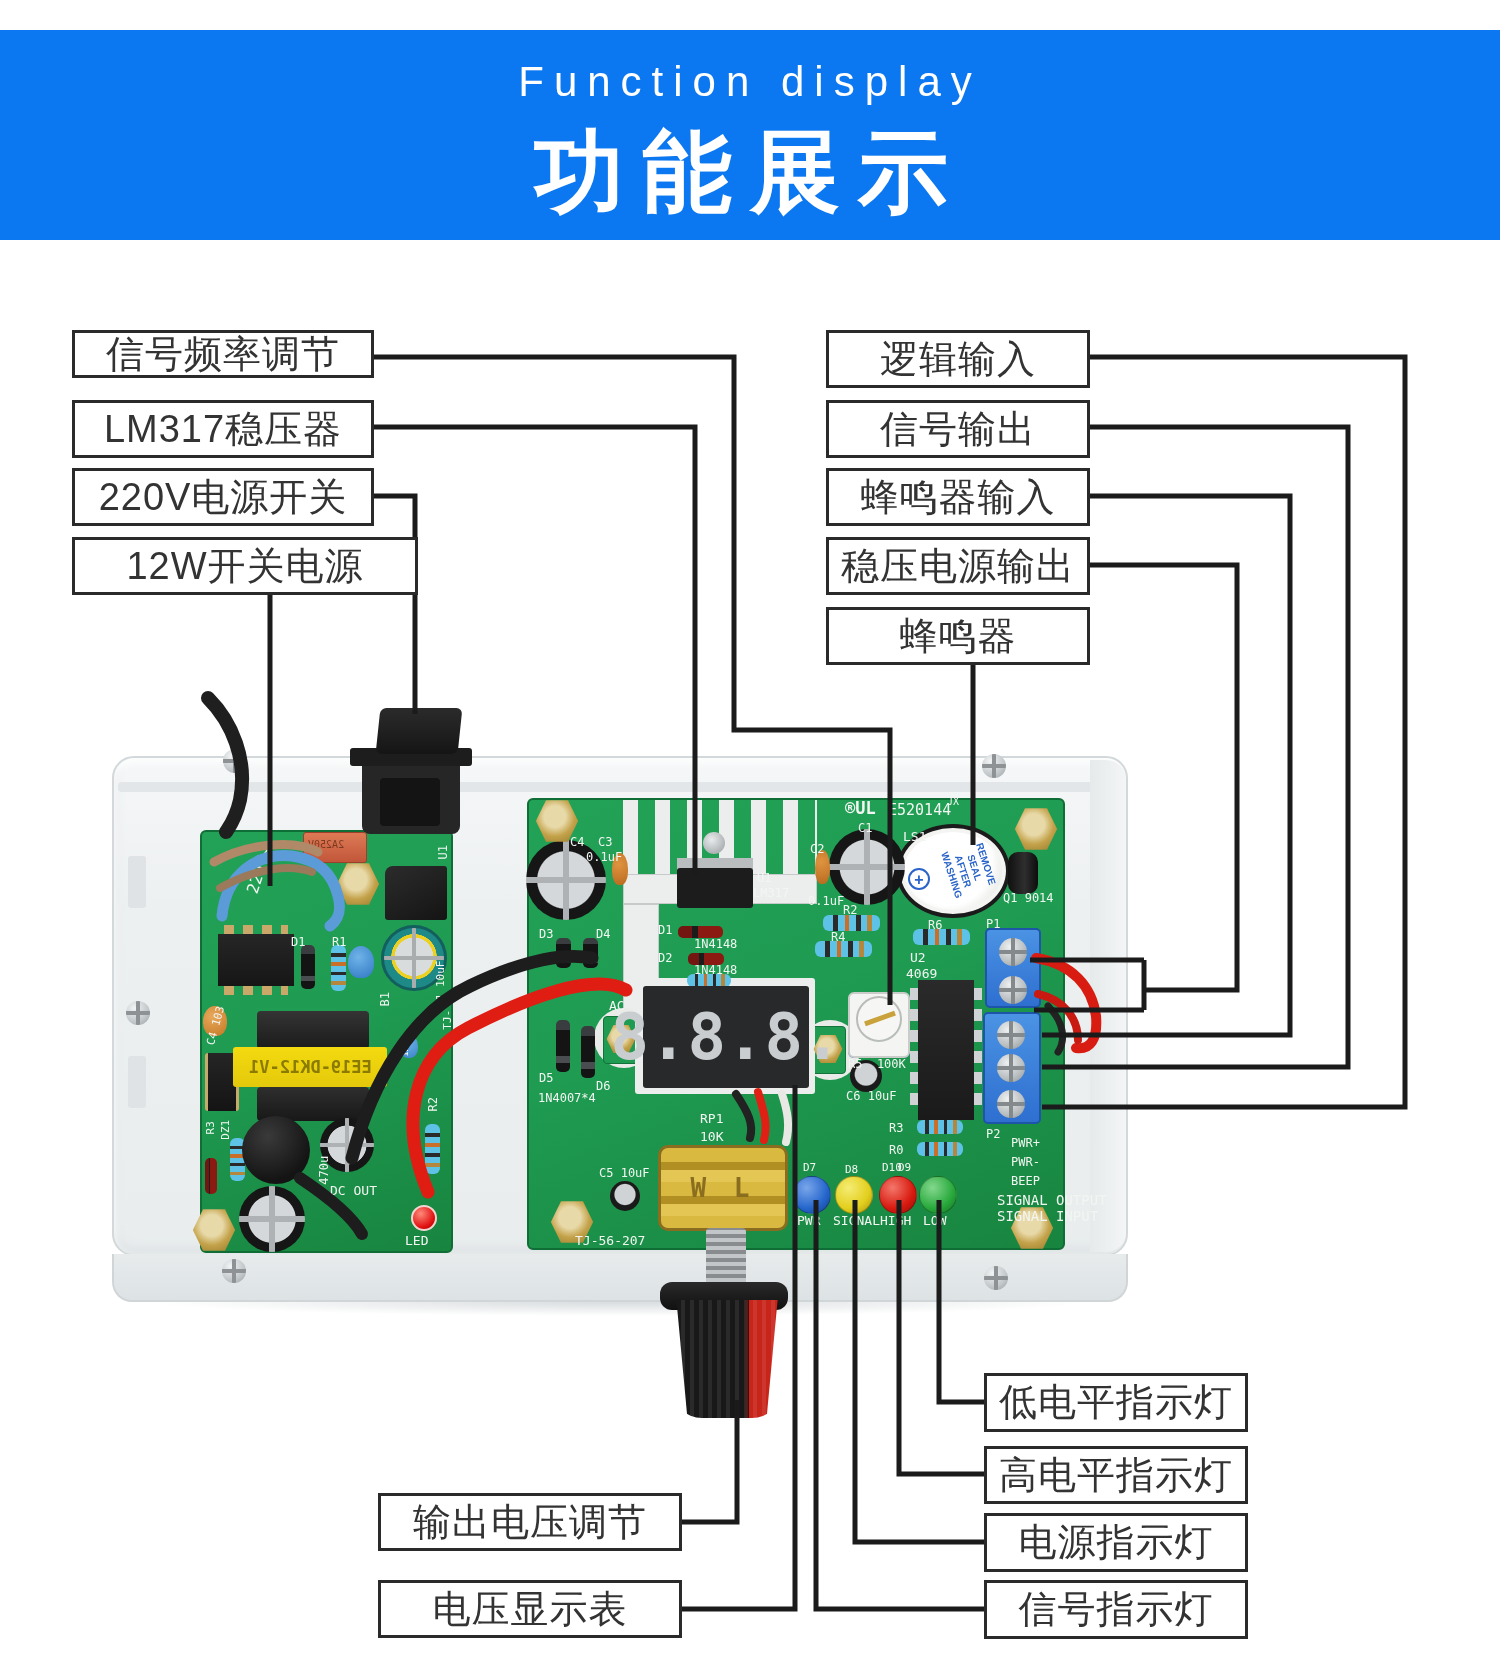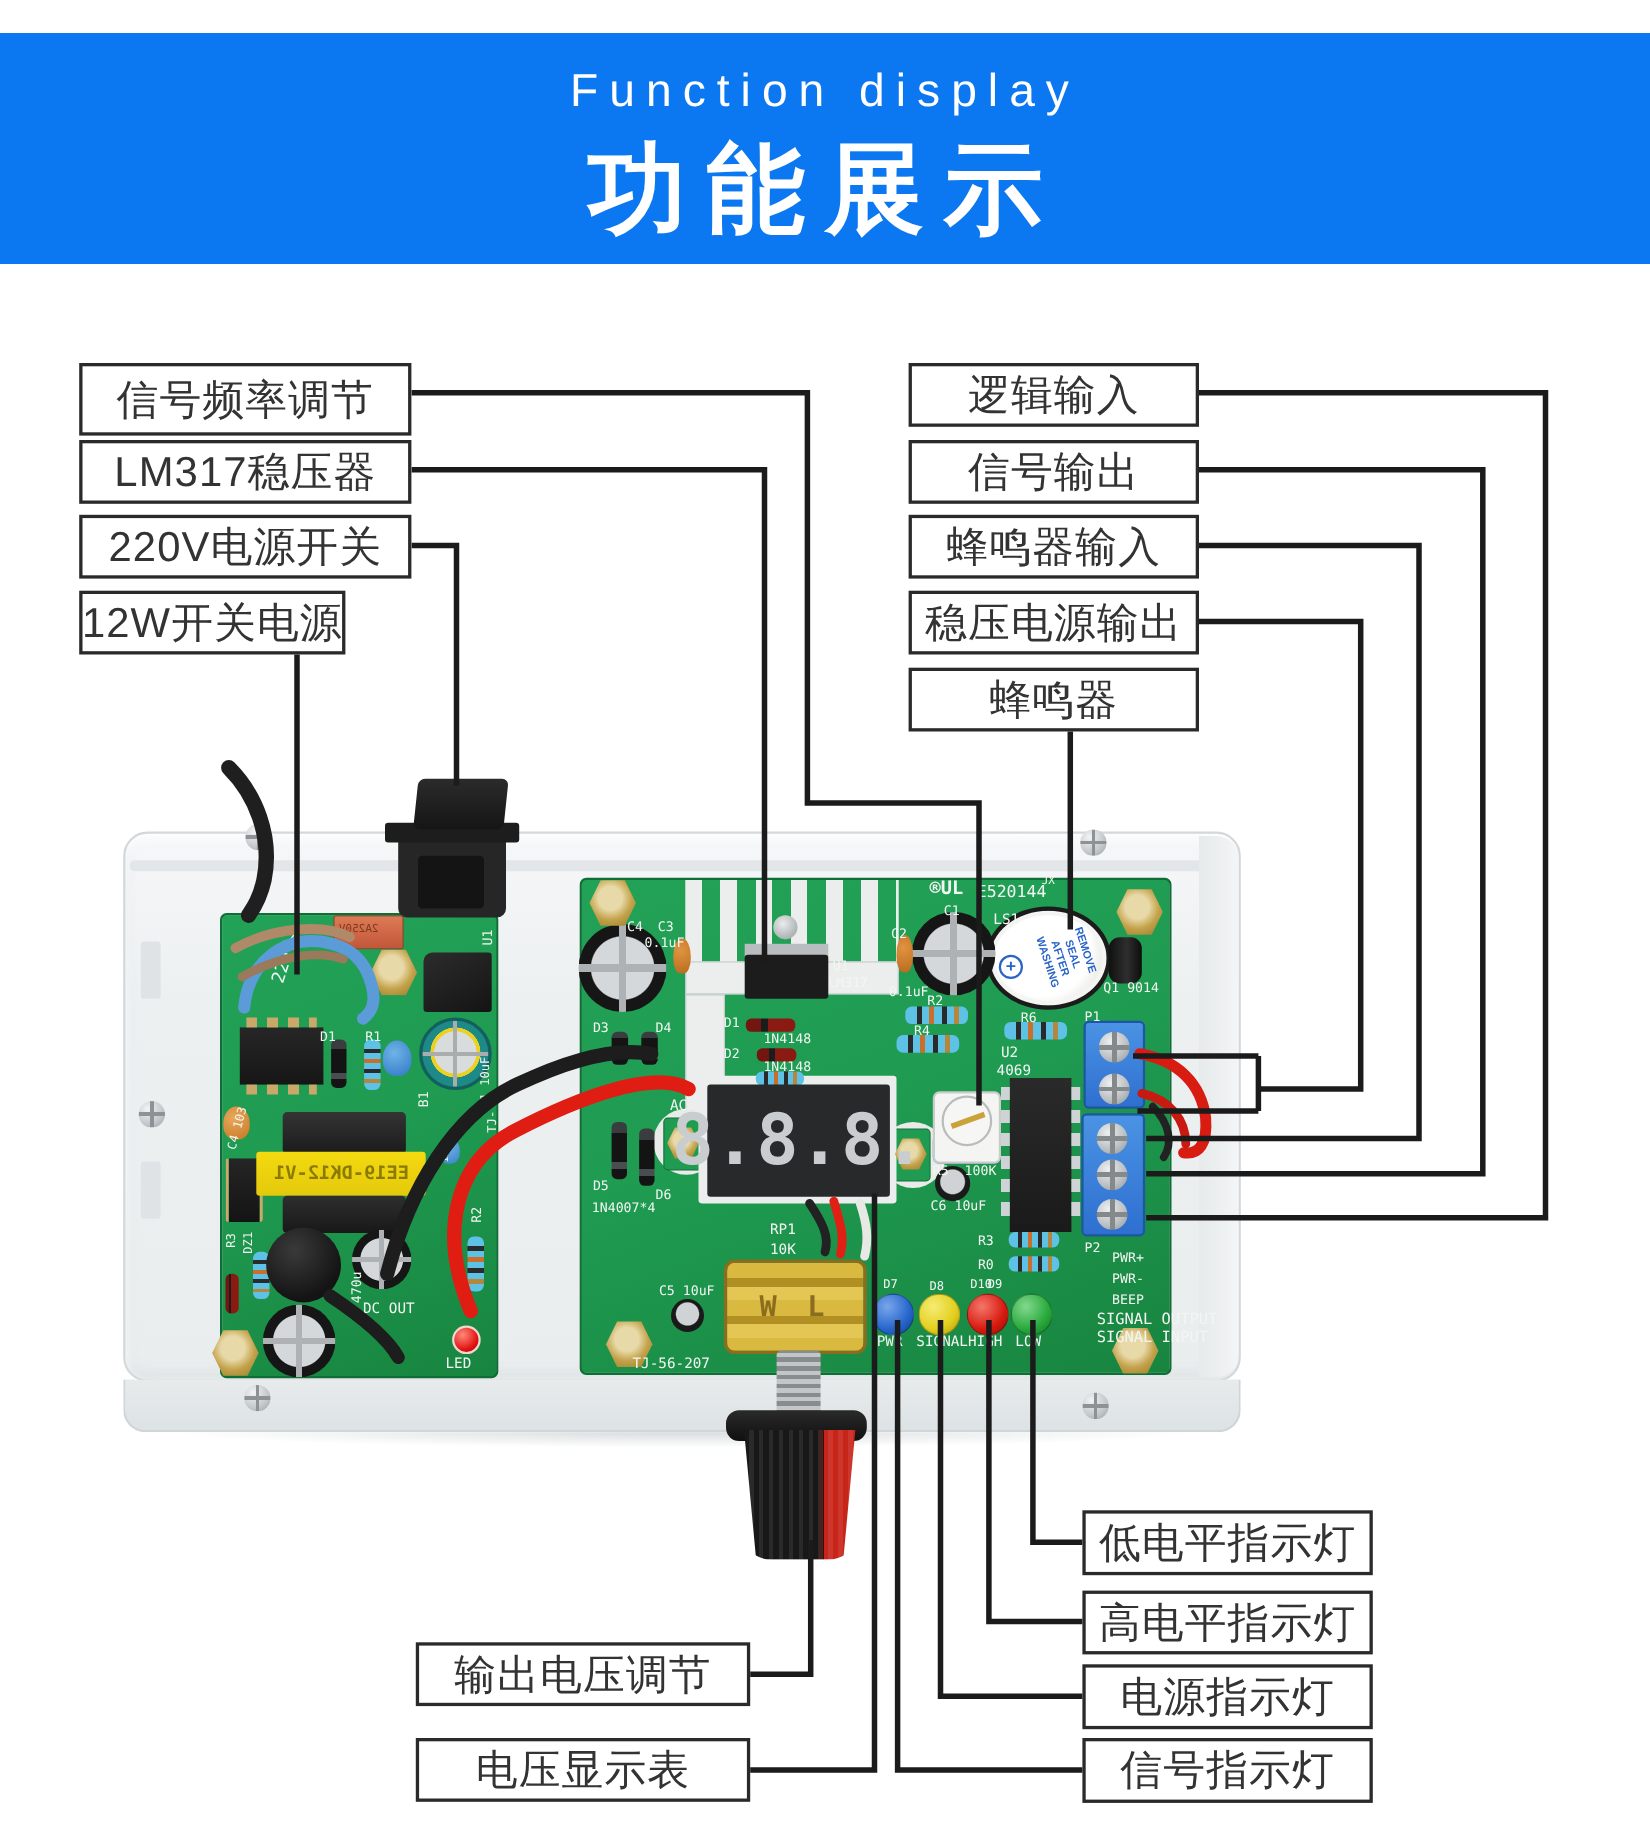--- a/index.html
+++ b/index.html
@@ -379,24 +379,24 @@
       <polyline points="1144,1010 1034,1010"></polyline>
       <polyline points="973,664 973,845"></polyline>
       <polyline points="681,1522 737,1522 737,1400"></polyline>
       <polyline points="681,1609 795,1609 795,1085"></polyline>
       <polyline points="939,1200 939,1402 985,1402"></polyline>
       <polyline points="899,1200 899,1474 985,1474"></polyline>
       <polyline points="855,1200 855,1542 985,1542"></polyline>
       <polyline points="816,1200 816,1609 985,1609"></polyline>
     </svg>
 
-<div class="callout" style="left: 72px; top: 330px; width: 302px; height: 66px;">信号频率调节</div>
+<div class="callout" style="left: 72px; top: 330px; width: 302px; height: 48px;">信号频率调节</div>
     <div class="callout" style="left: 72px; top: 400px; width: 302px; height: 58px;">LM317稳压器</div>
     <div class="callout" style="left: 72px; top: 468px; width: 302px; height: 58px;">220V电源开关</div>
-    <div class="callout" style="left: 72px; top: 537px; width: 242px; height: 58px;">12W开关电源</div>
+    <div class="callout" style="left: 72px; top: 537px; width: 346px; height: 58px;">12W开关电源</div>
     <div class="callout" style="left: 826px; top: 330px; width: 264px; height: 58px;">逻辑输入</div>
     <div class="callout" style="left: 826px; top: 400px; width: 264px; height: 58px;">信号输出</div>
     <div class="callout" style="left: 826px; top: 468px; width: 264px; height: 58px;">蜂鸣器输入</div>
     <div class="callout" style="left: 826px; top: 537px; width: 264px; height: 58px;">稳压电源输出</div>
     <div class="callout" style="left: 826px; top: 607px; width: 264px; height: 58px;">蜂鸣器</div>
     <div class="callout" style="left: 378px; top: 1493px; width: 304px; height: 58px;">输出电压调节</div>
     <div class="callout" style="left: 378px; top: 1580px; width: 304px; height: 58px;">电压显示表</div>
     <div class="callout" style="left: 984px; top: 1373px; width: 264px; height: 59px;">低电平指示灯</div>
     <div class="callout" style="left: 984px; top: 1446px; width: 264px; height: 58px;">高电平指示灯</div>
     <div class="callout" style="left: 984px; top: 1513px; width: 264px; height: 59px;">电源指示灯</div>

